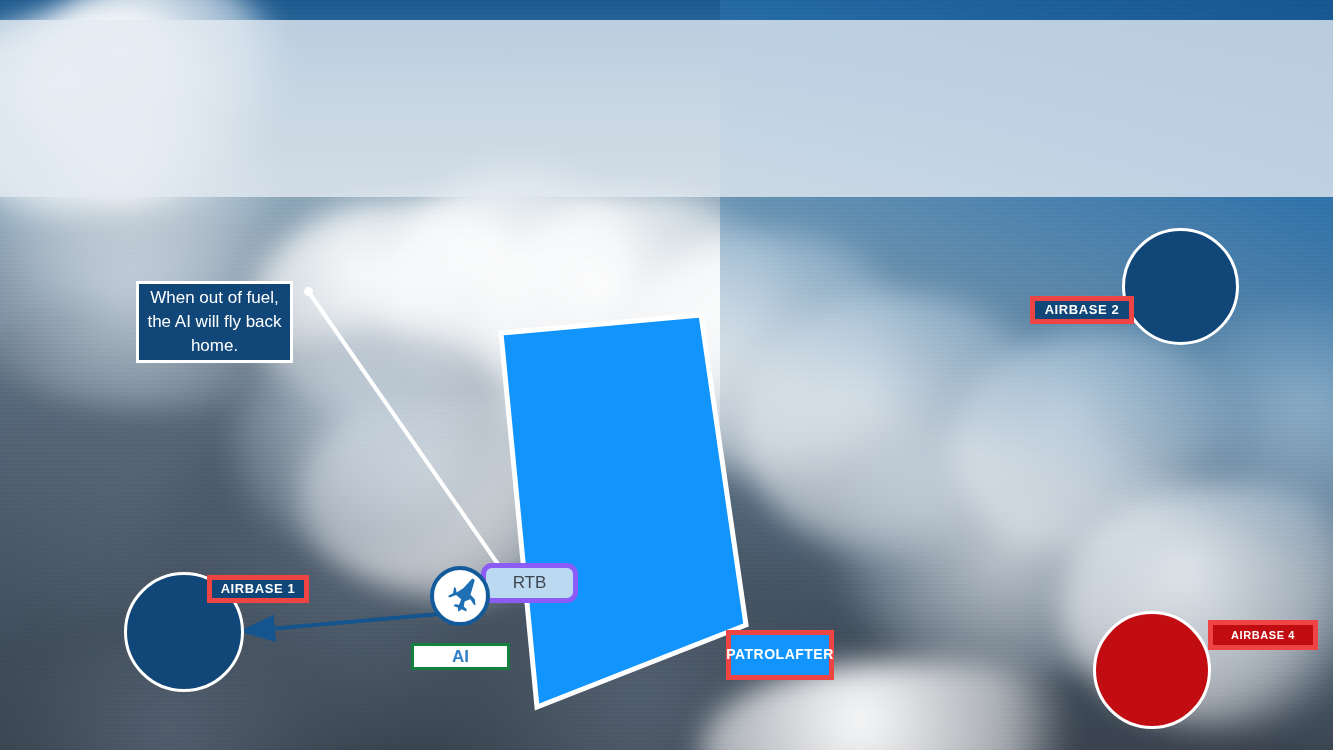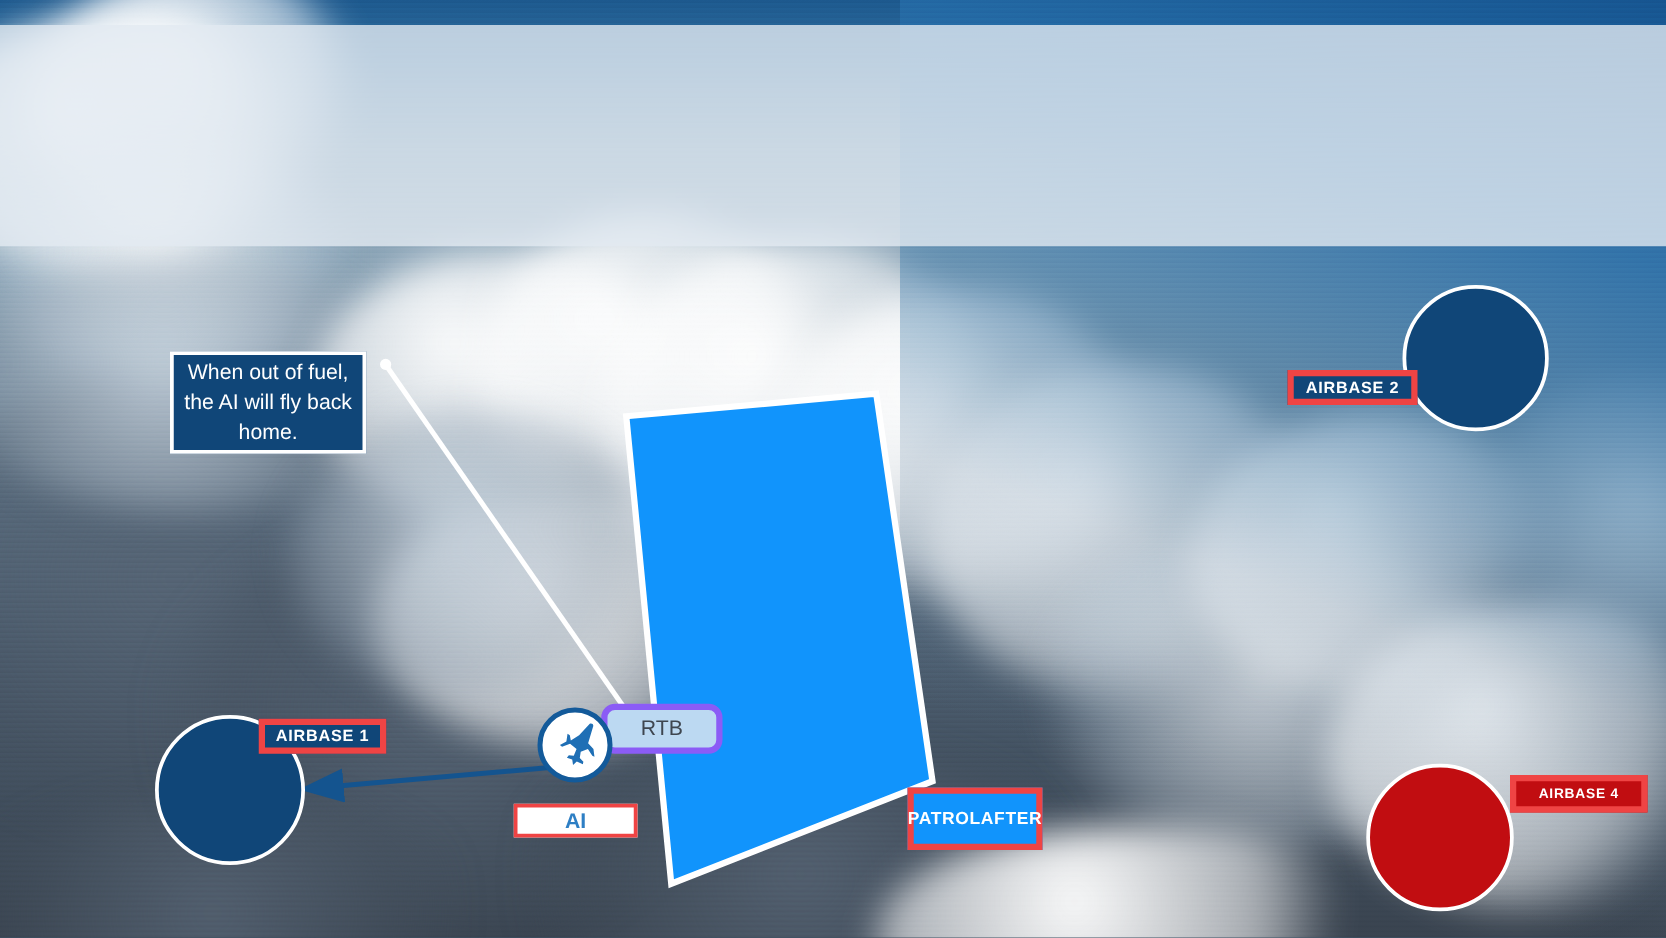--- a/index.html
+++ b/index.html
@@ -93,21 +93,21 @@
     border:3px solid #ffffff;
     color:#ffffff;
     display:flex; align-items:center; justify-content:center;
     text-align:center;
     font-size:17px; line-height:1.42;
   }
 
   .ai-box {
     position:absolute;
     background:#ffffff;
-    border:3px solid #ef4444;
+    border:3px solid #15803d;
     color:#2e7fc4;
     display:flex; align-items:center; justify-content:center;
     font-size:17px; font-weight:bold;
   }
 
   .rtb-box {
     position:absolute;
     background:#bcd9f2;
     border:5px solid #8b5cf6;
     border-radius:11px;

